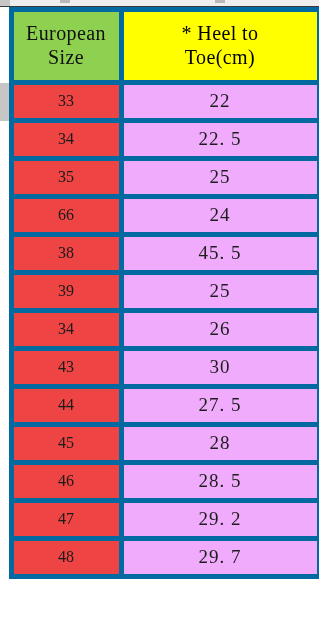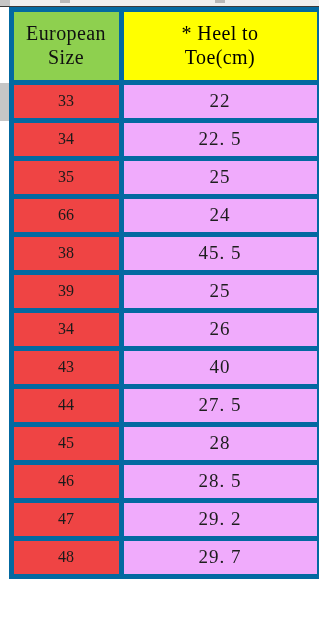--- a/index.html
+++ b/index.html
@@ -188,21 +188,21 @@
           <td class="cell-meas"><span class="v">25</span></td>
         </tr>
         <tr>
           <td class="gutter"></td>
           <td class="cell-size">34</td>
           <td class="cell-meas"><span class="v">26</span></td>
         </tr>
         <tr>
           <td class="gutter"></td>
           <td class="cell-size">43</td>
-          <td class="cell-meas"><span class="v">40</span></td>
+          <td class="cell-meas"><span class="v">30</span></td>
         </tr>
         <tr>
           <td class="gutter"></td>
           <td class="cell-size">44</td>
           <td class="cell-meas"><span class="v">27. 5</span></td>
         </tr>
         <tr>
           <td class="gutter"></td>
           <td class="cell-size">45</td>
           <td class="cell-meas"><span class="v">28</span></td>

